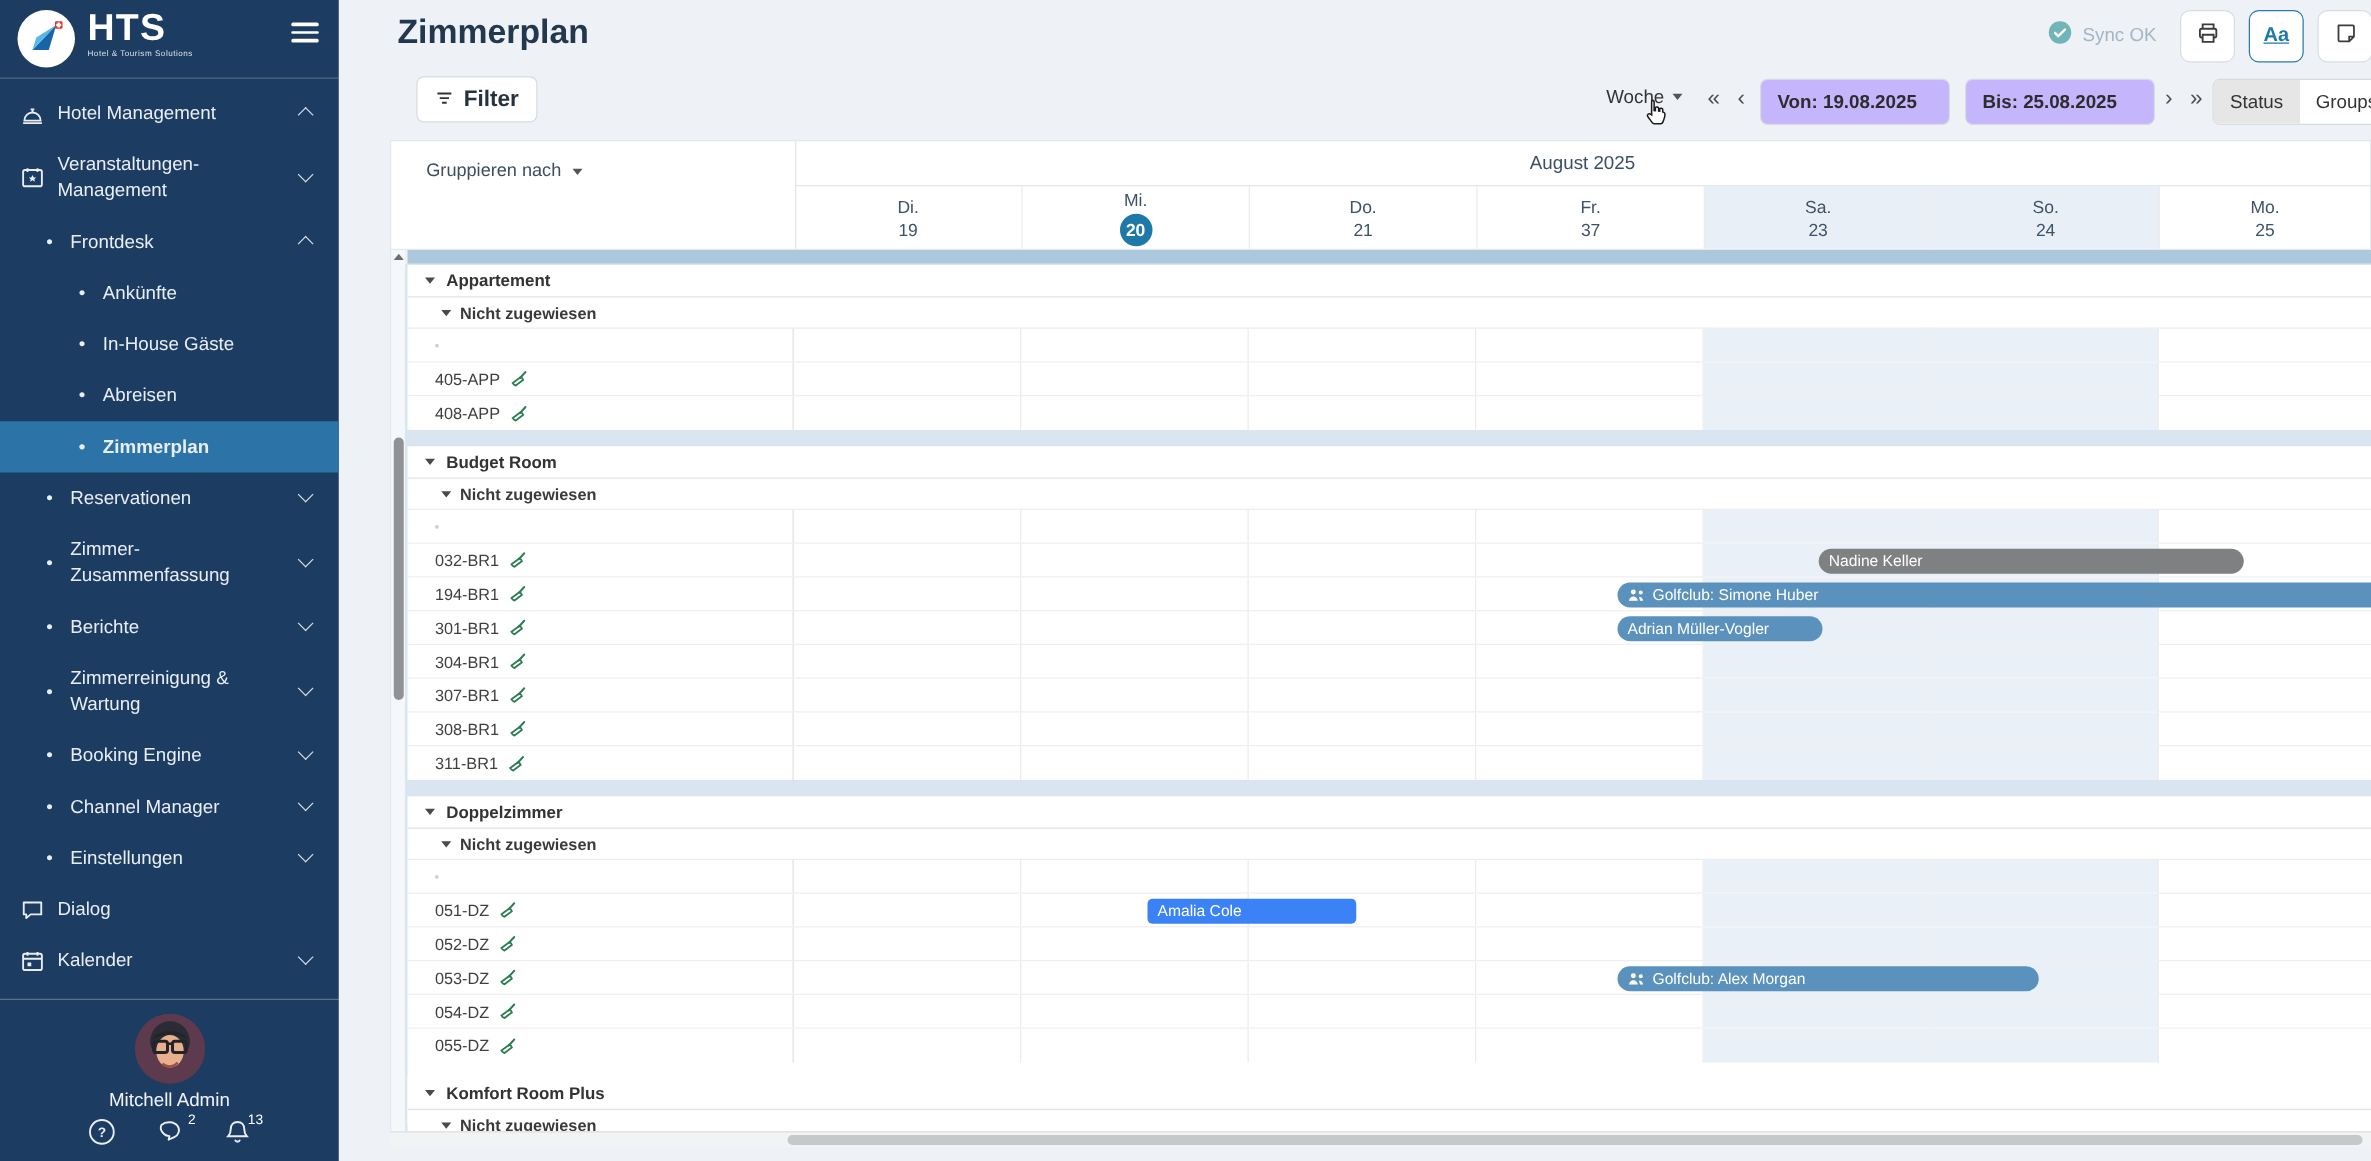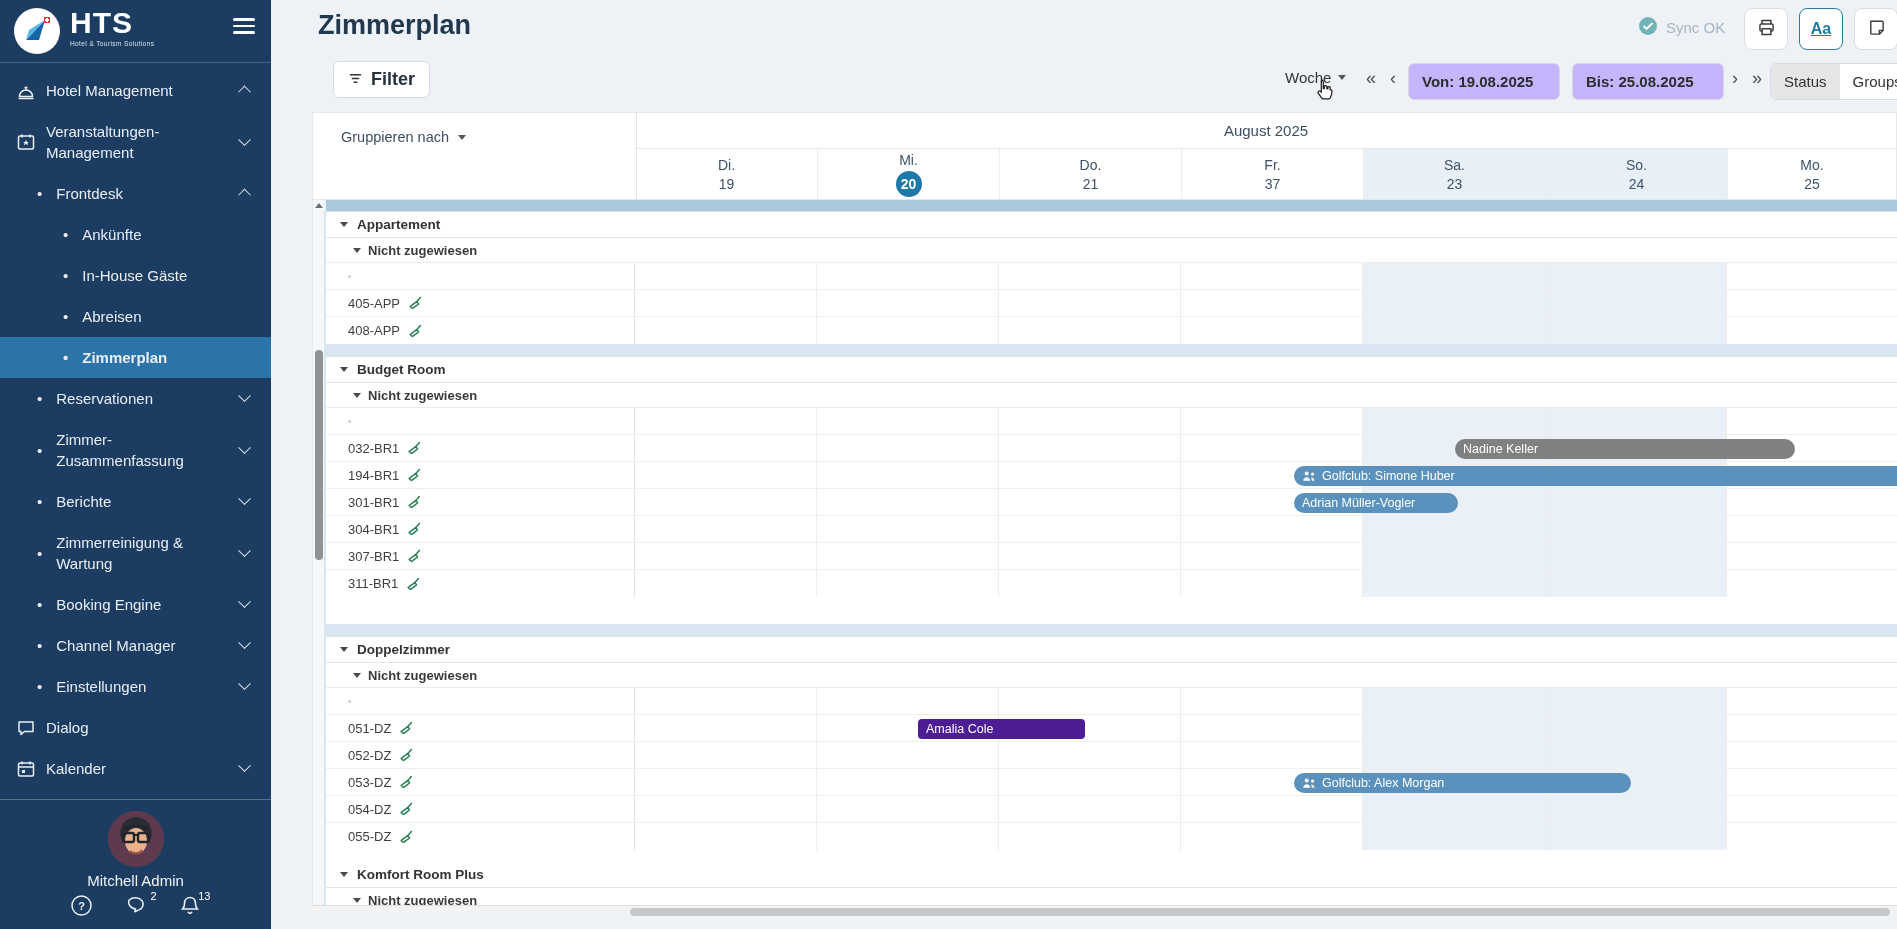--- a/index.html
+++ b/index.html
@@ -511,20 +511,36 @@
           </svg>
         </div>
       <div class="c"></div>
         <div class="c"></div>
         <div class="c"></div>
         <div class="c"></div>
         <div class="c we"></div>
         <div class="c we"></div>
         <div class="c" style="border-right:none;"></div>
     </div>
+    <div class="rowgrid">
+      <div class="c left">
+          <span>308-BR1</span>
+          <svg class="broom" viewBox="0 0 16 16" fill="none" stroke="#2a7d52" stroke-width="1.5">
+            <path d="M13.4 2.6 9 7.4" stroke-linecap="round"></path>
+            <path d="M9.6 6.6c.9.5 1.6 1.4 1.9 2.4l-5.9 4.4c-1-.3-1.9-1-2.4-1.9z"></path>
+          </svg>
+        </div>
+      <div class="c"></div>
+        <div class="c"></div>
+        <div class="c"></div>
+        <div class="c"></div>
+        <div class="c we"></div>
+        <div class="c we"></div>
+        <div class="c" style="border-right:none;"></div>
+    </div>
     <div class="rowgrid" style="border-bottom:none;">
       <div class="c left">
           <span>311-BR1</span>
           <svg class="broom" viewBox="0 0 16 16" fill="none" stroke="#2a7d52" stroke-width="1.5">
             <path d="M13.4 2.6 9 7.4" stroke-linecap="round"></path>
             <path d="M9.6 6.6c.9.5 1.6 1.4 1.9 2.4l-5.9 4.4c-1-.3-1.9-1-2.4-1.9z"></path>
           </svg>
         </div>
       <div class="c"></div>
         <div class="c"></div>
@@ -658,21 +674,21 @@
         <circle cx="5" cy="3.4" r="2.1" fill="#fff"></circle>
         <path d="M1.2 11c.3-2.4 1.9-3.8 3.8-3.8s3.5 1.4 3.8 3.8z" fill="#fff"></path>
         <circle cx="11.3" cy="3.9" r="1.7" fill="#fff"></circle>
         <path d="M9.8 7.5c1.9 0 3.2 1.3 3.5 3.5h-2.6" fill="#fff"></path>
       </svg>
     <span>Golfclub: Simone Huber</span>
   </div>
   <div class="bar" style="left: 1294px; top: 493px; width: 164px; background: rgb(91, 146, 189);">
     <span>Adrian Müller-Vogler</span>
   </div>
-  <div class="bar r4" style="left: 918px; top: 719px; width: 167px; background: #4c1d95;">
+  <div class="bar r4" style="left: 918px; top: 719px; width: 167px; background: #3b82f6;">
     <span>Amalia Cole</span>
   </div>
   <div class="bar" style="left: 1294px; top: 773px; width: 337px; background: rgb(91, 146, 189);">
     <svg width="15" height="12" viewBox="0 0 16 12">
         <circle cx="5" cy="3.4" r="2.1" fill="#fff"></circle>
         <path d="M1.2 11c.3-2.4 1.9-3.8 3.8-3.8s3.5 1.4 3.8 3.8z" fill="#fff"></path>
         <circle cx="11.3" cy="3.9" r="1.7" fill="#fff"></circle>
         <path d="M9.8 7.5c1.9 0 3.2 1.3 3.5 3.5h-2.6" fill="#fff"></path>
       </svg>
     <span>Golfclub: Alex Morgan</span>

